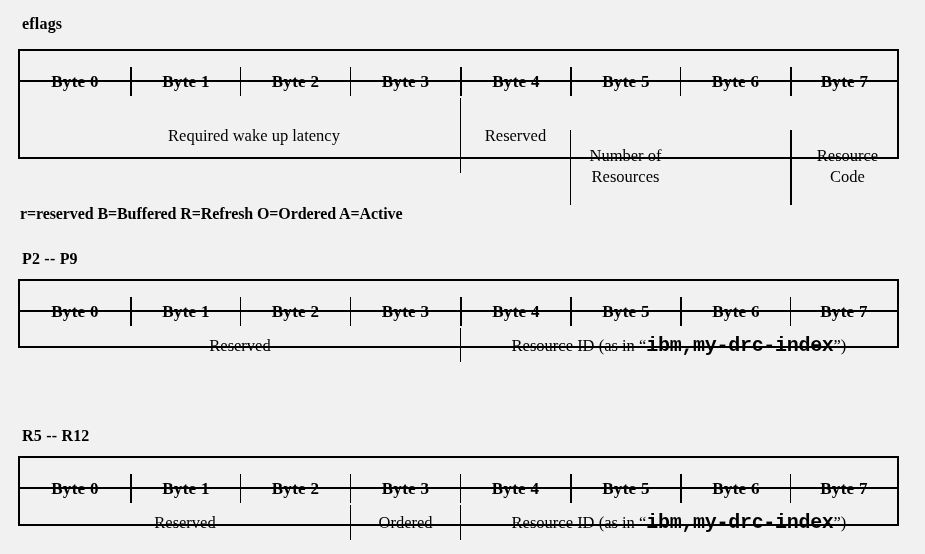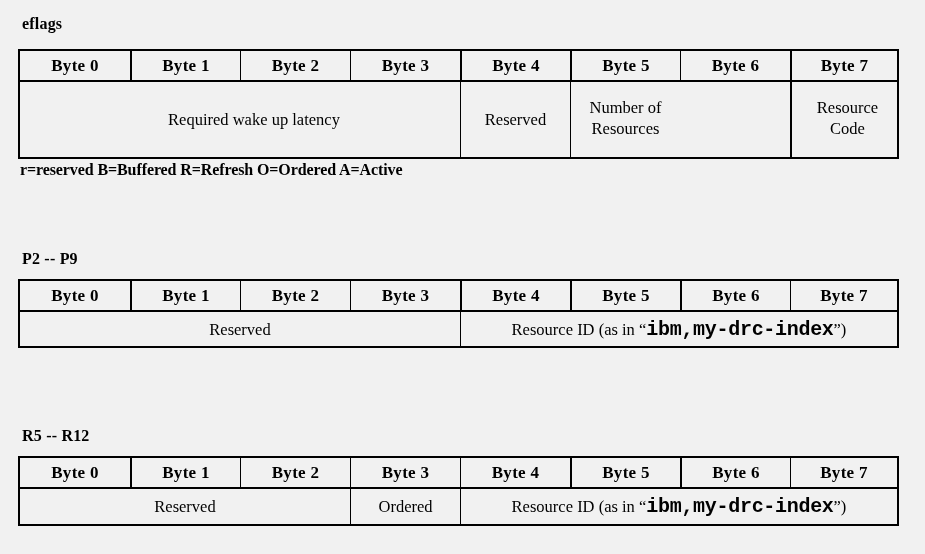--- a/index.html
+++ b/index.html
@@ -47,21 +47,21 @@
     box-sizing: border-box;
     width: 100%;
   }
   .bt .hdr {
     border-bottom: 2px solid #000;
   }
 
   
   .cell {
     position: absolute;
-    top: 0;
+    top: 16px;
     box-sizing: border-box;
     display: flex;
     align-items: center;
     justify-content: center;
     text-align: center;
     font-size: 16.5px;
     line-height: 19px;
     overflow: hidden;
   }
   .cell.hcell {
@@ -82,34 +82,36 @@
   }
 
   
   .legend {
     position: absolute;
     font-weight: bold;
     font-size: 16px;
     line-height: 18px;
     white-space: nowrap;
     letter-spacing: -0.1px;
+    margin-top: 44px;
   }
 
   .mono {
     font-family: "Liberation Mono", "DejaVu Sans Mono", monospace;
     font-weight: bold;
     font-size: 20px;
     letter-spacing: -0.3px;
   }
 
   .two-line {
     flex-direction: column;
     justify-content: flex-start;
     padding-top: 15px;
     line-height: 21px;
+    margin-top: 32px;
   }
 </style>
 </head>
 <body style="background: rgb(241, 241, 241); color: rgb(0, 0, 0);">
 
 <div class="page">
 
   <div class="caption" style="left:22px; top:15px;">eflags</div>
 
   <div class="bt" id="table1" style="left:18px; top:49px; width:881px; height:110px;">

